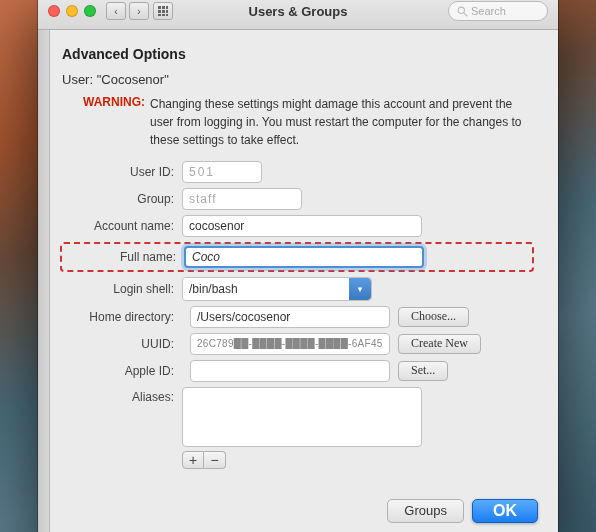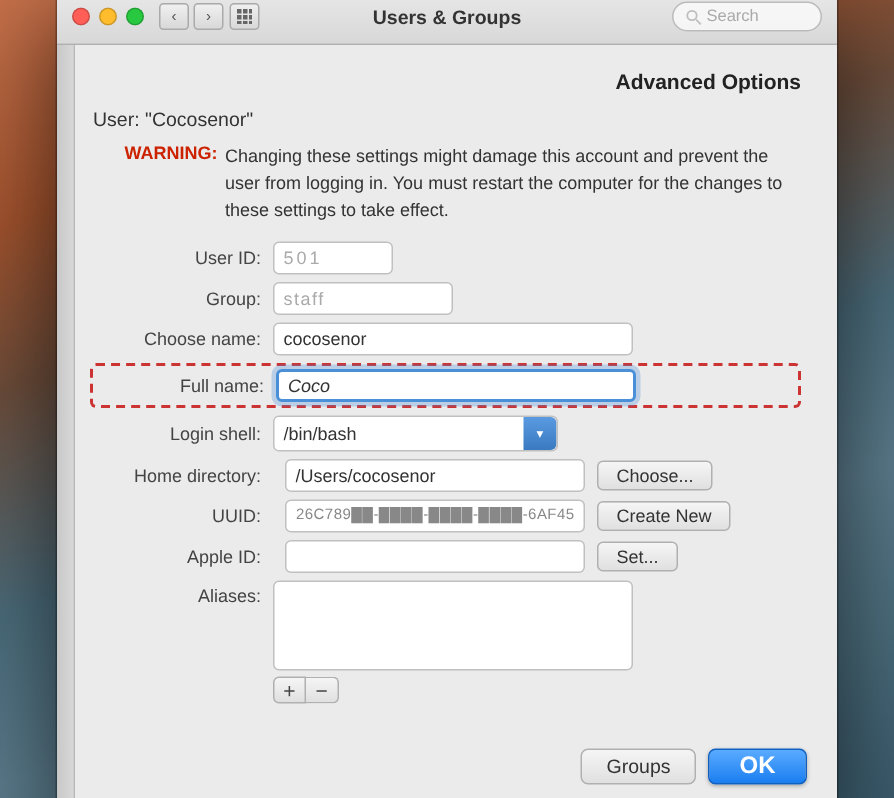--- a/index.html
+++ b/index.html
@@ -129,21 +129,21 @@
       font-size: 11px;
       color: #aaa;
     }
 
     
     .content {
       padding: 16px 24px 20px;
     }
 
     .dialog-title {
-      text-align: right;
+      text-align: left;
       font-size: 14px;
       font-weight: 700;
       color: #222;
       margin-bottom: 10px;
     }
 
     .user-label {
       font-size: 13px;
       color: #333;
       margin-bottom: 8px;
@@ -266,20 +266,21 @@
       height: 20px;
       padding: 0 12px;
       background: linear-gradient(to bottom, #f5f5f5, #e0e0e0);
       border: 1px solid #b0b0b0;
       border-radius: 4px;
       font-size: 12px;
       color: #333;
       cursor: pointer;
       white-space: nowrap;
       flex-shrink: 0;
+      font-family: Liberation Serif, serif;
     }
 
     .uuid-input {
       font-size: 10px;
       letter-spacing: 0.3px;
       color: #aaa;
     }
 
     .aliases-textarea {
       height: 60px;
@@ -433,21 +434,21 @@
         <span class="form-label">User ID:</span>
         <input class="form-input blurred" type="text" value="501" style="max-width: 80px; color: rgb(170, 170, 170); letter-spacing: 2px;">
       </div>
 
       <div class="form-row">
         <span class="form-label">Group:</span>
         <input class="form-input blurred" type="text" value="staff" style="max-width: 120px; color: rgb(170, 170, 170); letter-spacing: 1px;">
       </div>
 
       <div class="form-row">
-        <span class="form-label">Choose name:</span>
+        <span class="form-label">Account name:</span>
         <input class="form-input" type="text" value="cocosenor" style="">
       </div>
 
       <div class="form-row full-name-row">
         <span class="form-label">Full name:</span>
         <input class="form-input focused" type="text" value="Coco" style="">
       </div>
 
       <div class="form-row">
         <span class="form-label">Login shell:</span>

